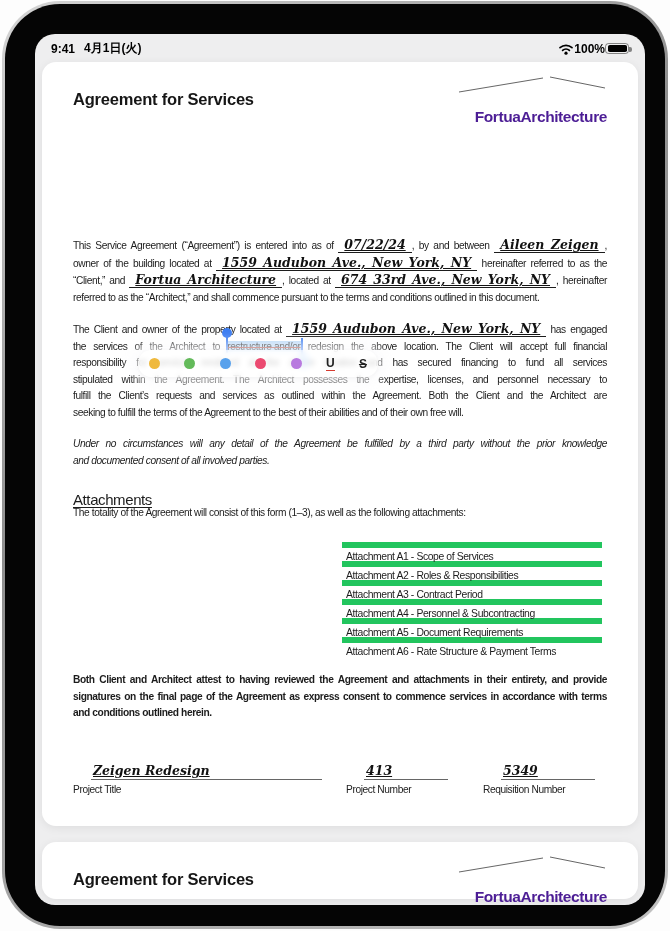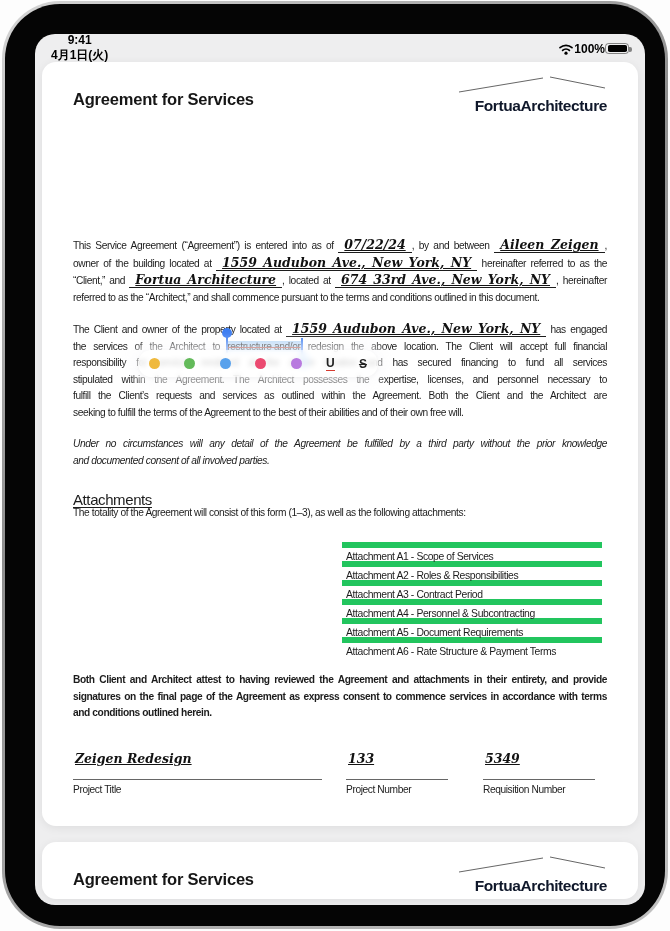--- a/index.html
+++ b/index.html
@@ -9,38 +9,38 @@
   
   .device{position:absolute;left:2px;top:1px;width:666px;height:928px;border-radius:58px;
           background:linear-gradient(145deg,#d6d6d6,#8f8f8f 40%,#c2c2c2);}
   .bezel{position:absolute;left:3px;top:3px;right:3px;bottom:3px;border-radius:55px;background:#050505;}
   .screen{position:absolute;left:30px;top:30px;width:610px;height:871px;border-radius:20px;
           background:#eeeeef;overflow:hidden;}
   
   .statusbar{position:absolute;top:0;left:0;right:0;height:27px;display:flex;
              justify-content:space-between;align-items:center;padding:2px 16px 0 16px;
              font-size:12px;font-weight:600;color:#000;}
-  .sb-left{display:flex;align-items:center;flex-direction:column;}
+  .sb-left{display:flex;gap:9px;align-items:center;}
   .sb-right{display:flex;align-items:center;}
   .battery{position:relative;width:24px;height:11.5px;border:1px solid rgba(0,0,0,.45);
            border-radius:3.5px;}
   .battery-fill{position:absolute;left:1.5px;top:1.5px;bottom:1.5px;right:1.5px;background:#000;border-radius:1.8px;}
   .battery-nub{position:absolute;right:-3.5px;top:3.2px;width:2.2px;height:4.6px;
                background:rgba(0,0,0,.45);border-radius:0 2px 2px 0;}
   
   .page{position:absolute;left:7px;width:596px;background:#ffffff;border-radius:14px;
         box-shadow:0 2px 10px rgba(0,0,0,.07);}
   .page1{top:28px;height:764px;}
   .page2{top:808px;height:57px;}
   .doc-header{position:absolute;top:0;left:31px;right:31px;height:62px;}
   .doc-title{position:absolute;left:0;top:28px;font-size:16.5px;font-weight:700;color:#161616;
              letter-spacing:-0.2px;}
   .brand{position:absolute;right:0;top:13px;width:150px;text-align:right;}
   .brand svg{display:block;}
-  .brand-text{display:block;margin-top:2px;font-size:15.5px;font-weight:700;color:#0f172a;
+  .brand-text{display:block;margin-top:13px;font-size:15.5px;font-weight:700;color:#4c1d95;
               letter-spacing:-0.4px;white-space:nowrap;}
   
   .para{position:absolute;left:31px;right:31px;font-size:10.2px;line-height:16.6px;
         letter-spacing:-0.4px;color:#1c1c1c;}
   .jline{white-space:nowrap;text-align:justify;text-align-last:justify;}
   .jline.last{text-align-last:left;}
   .p1{top:175px;} .p2{top:259px;z-index:10;} .p3{top:374px;font-style:italic;} .p4{top:610px;font-weight:bold;}
   .ink{font-family:"DejaVu Serif",serif;font-style:italic;font-weight:700;font-size:12.5px;
        letter-spacing:0;color:#121212;text-decoration:underline;}
   .hand{border-bottom:1.1px solid #1d1d1d;padding:0 6px;}
@@ -68,21 +68,21 @@
             text-decoration:underline;text-underline-offset:2px;}
   .att-intro{position:absolute;left:31px;right:31px;top:445px;font-size:10.2px;letter-spacing:-0.4px;
              color:#1c1c1c;white-space:nowrap;}
   .att-table{position:absolute;left:300px;top:480px;width:260px;}
   .att-row{border-top:6px solid #22c55e;padding:3px 0 4px 4px;font-size:10.4px;letter-spacing:-0.4px;
            color:#1c1c1c;white-space:nowrap;height:19px;}
   
   .field{position:absolute;top:697px;}
   .f1{left:31px;width:249px;} .f2{left:304px;width:102px;} .f3{left:441px;width:112px;}
   .field-value{height:21px;display:flex;align-items:flex-end;border-bottom:1px solid #666;
-               padding:0 0 13px 2px;}
+               padding:0 0 1px 2px;margin-left:18px;}
   .field-label{margin-top:4px;font-size:10.2px;letter-spacing:-0.4px;color:#222;}
 </style>
 </head>
 <body>
 
 <div class="stage">
   <div class="device">
     <div class="bezel">
       <div class="screen">
 
@@ -177,21 +177,21 @@
           </div>
 
           <div class="field f1">
             <div class="field-value">
                 <span class="ink">Zeigen Redesign</span>
               </div>
             <div class="field-label">Project Title</div>
           </div>
           <div class="field f2">
             <div class="field-value">
-                <span class="ink">133</span>
+                <span class="ink">413</span>
               </div>
             <div class="field-label">Project Number</div>
           </div>
           <div class="field f3">
             <div class="field-value">
                 <span class="ink">5349</span>
               </div>
             <div class="field-label">Requisition Number</div>
           </div>
         </div>

